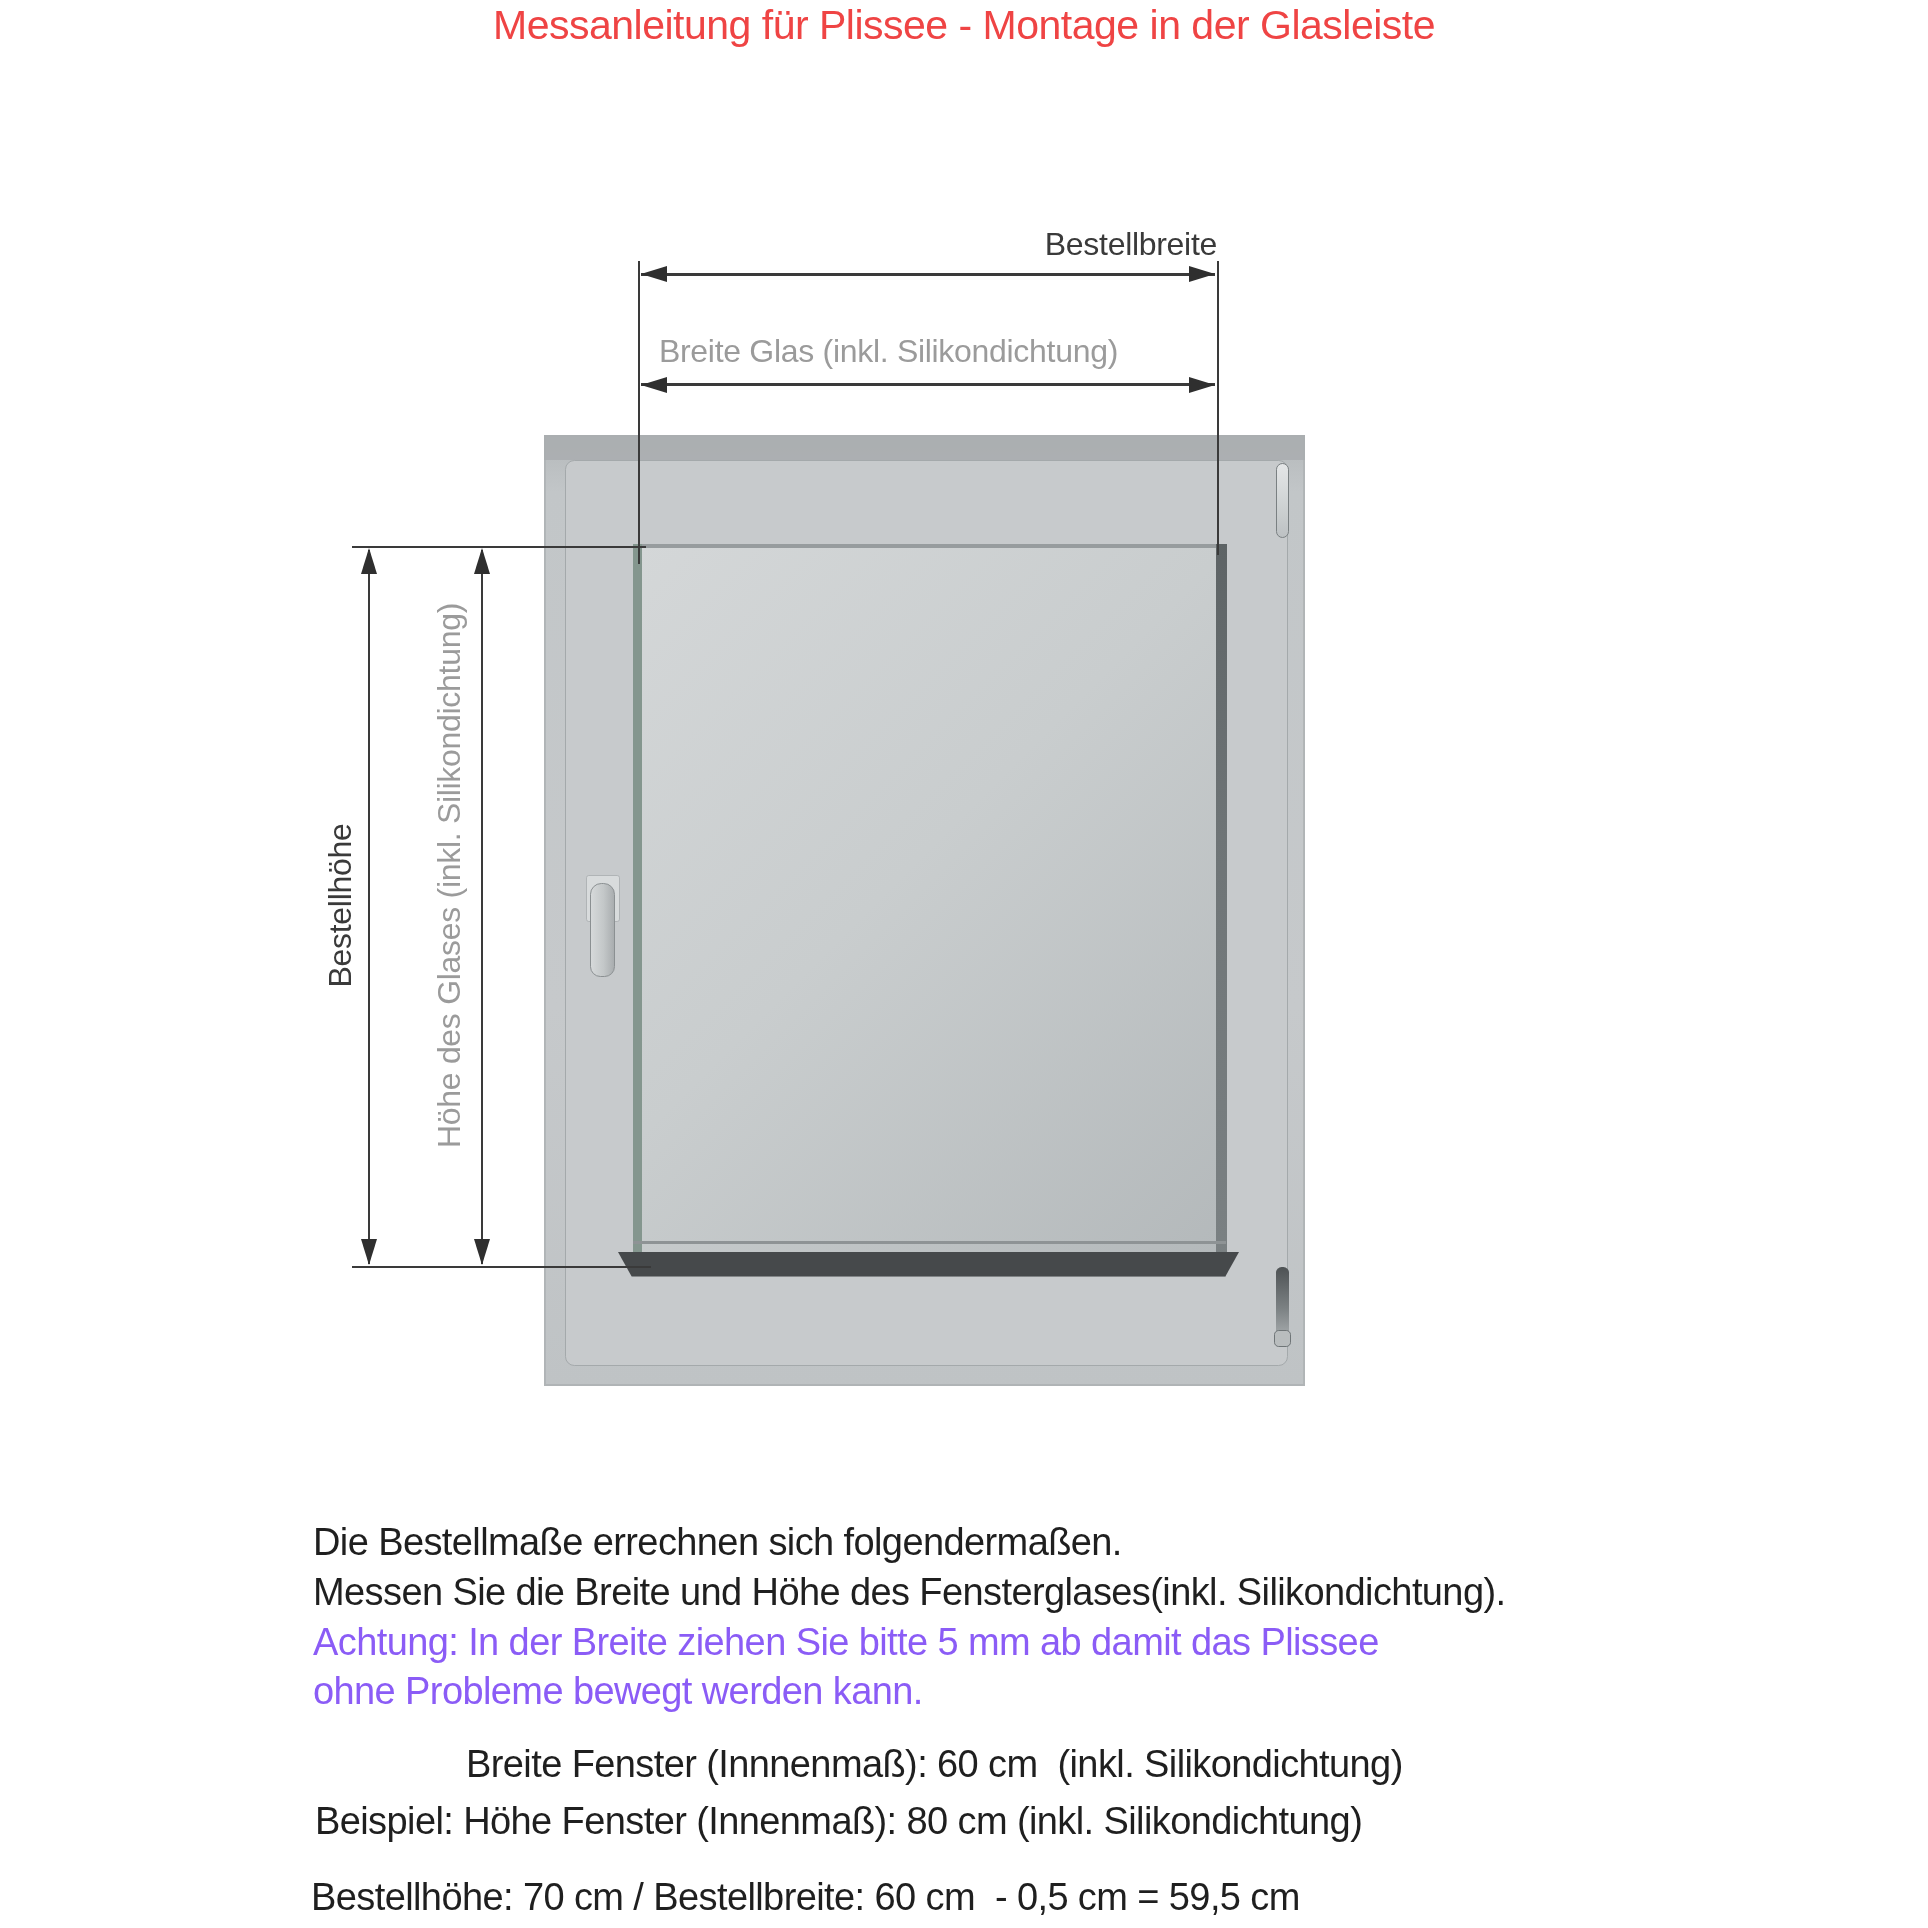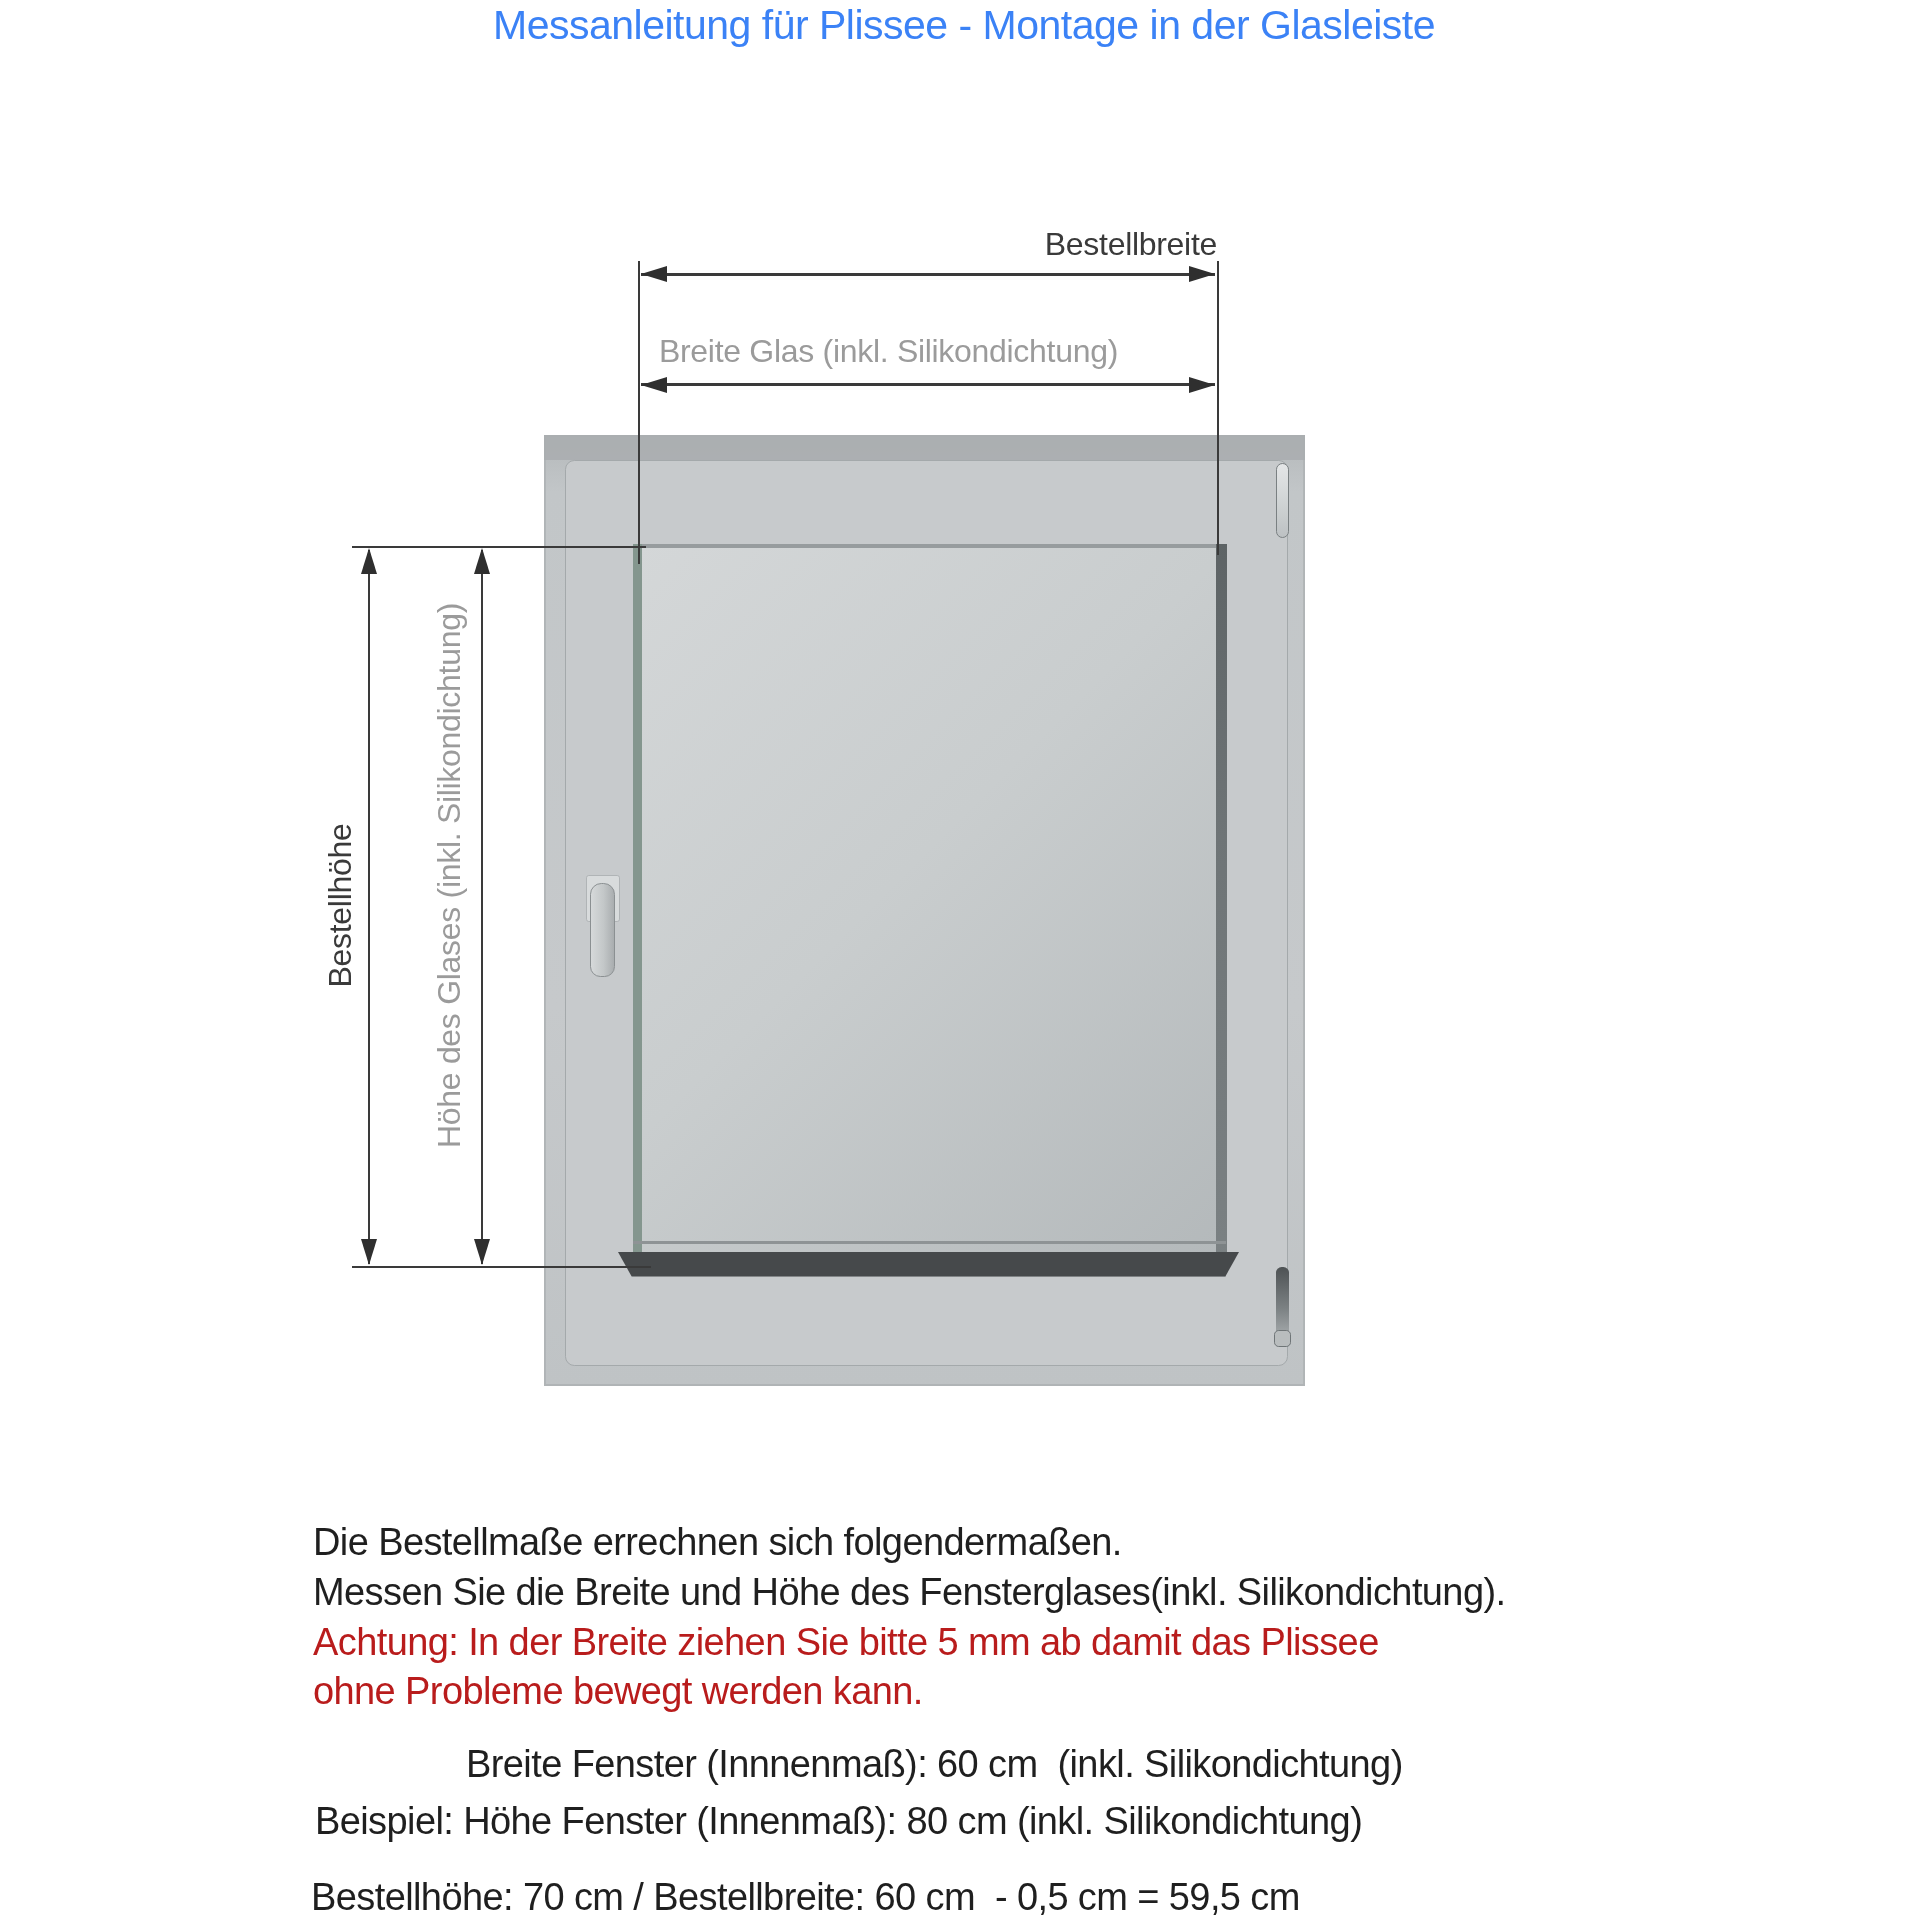--- a/index.html
+++ b/index.html
@@ -3,21 +3,21 @@
 <meta charset="utf-8">
 <style>
   html,body{margin:0;padding:0;background:#ffffff;}
   .page{
     position:relative;width:1928px;height:1928px;background:#ffffff;overflow:hidden;
     font-family:"Liberation Sans", sans-serif;color:#1f1f1f;
   }
   
   .title{
     position:absolute;top:1.9px;left:0;width:1928px;text-align:center;
-    font-size:41px;font-weight:400;letter-spacing:-0.5px;color:#3b82f6;
+    font-size:41px;font-weight:400;letter-spacing:-0.5px;color:#ef4444;
   }
   
   .win-outer{
     position:absolute;left:544px;top:435px;width:761px;height:951px;
     background:linear-gradient(180deg,#b4b8ba 0%,#c2c6c8 6%,#c6c9cb 60%,#bfc3c5 100%);
     box-shadow:inset 0 0 0 1.9px #b0b4b6;
   }
   .win-topband{position:absolute;left:544px;top:435px;width:761px;height:24.5px;
     background:#a9adaf;opacity:.85;}
   .win-inner{
@@ -57,21 +57,21 @@
   .arr{position:absolute;width:0;height:0;border-style:solid;}
   .arr-left {border-width:8.5px 26px 8.5px 0;border-color:transparent #2f2f2f transparent transparent;}
   .arr-right{border-width:8.5px 0 8.5px 26px;border-color:transparent transparent transparent #2f2f2f;}
   .arr-up   {border-width:0 8.5px 26px 8.5px;border-color:transparent transparent #2f2f2f transparent;}
   .arr-down {border-width:26px 8.5px 0 8.5px;border-color:#2f2f2f transparent transparent transparent;}
   .dim-label{position:absolute;font-size:32px;letter-spacing:-0.3px;color:#3a3a3a;text-align:center;}
   .dim-label.gray{color:#9b9b9b;}
   .vlabel{transform:rotate(-90deg);}
   
   .bodyline{position:absolute;font-size:38px;letter-spacing:-0.6px;color:#1f1f1f;white-space:pre-wrap;}
-  .bodyline.red{color:#b91c1c;}
+  .bodyline.red{color:#8b5cf6;}
 </style>
 </head>
 <body>
 
 <div class="page">
 
   <div class="title">Messanleitung für Plissee - Montage in der Glasleiste</div>
 
   <div class="win-outer"></div>
   <div class="win-topband"></div>

